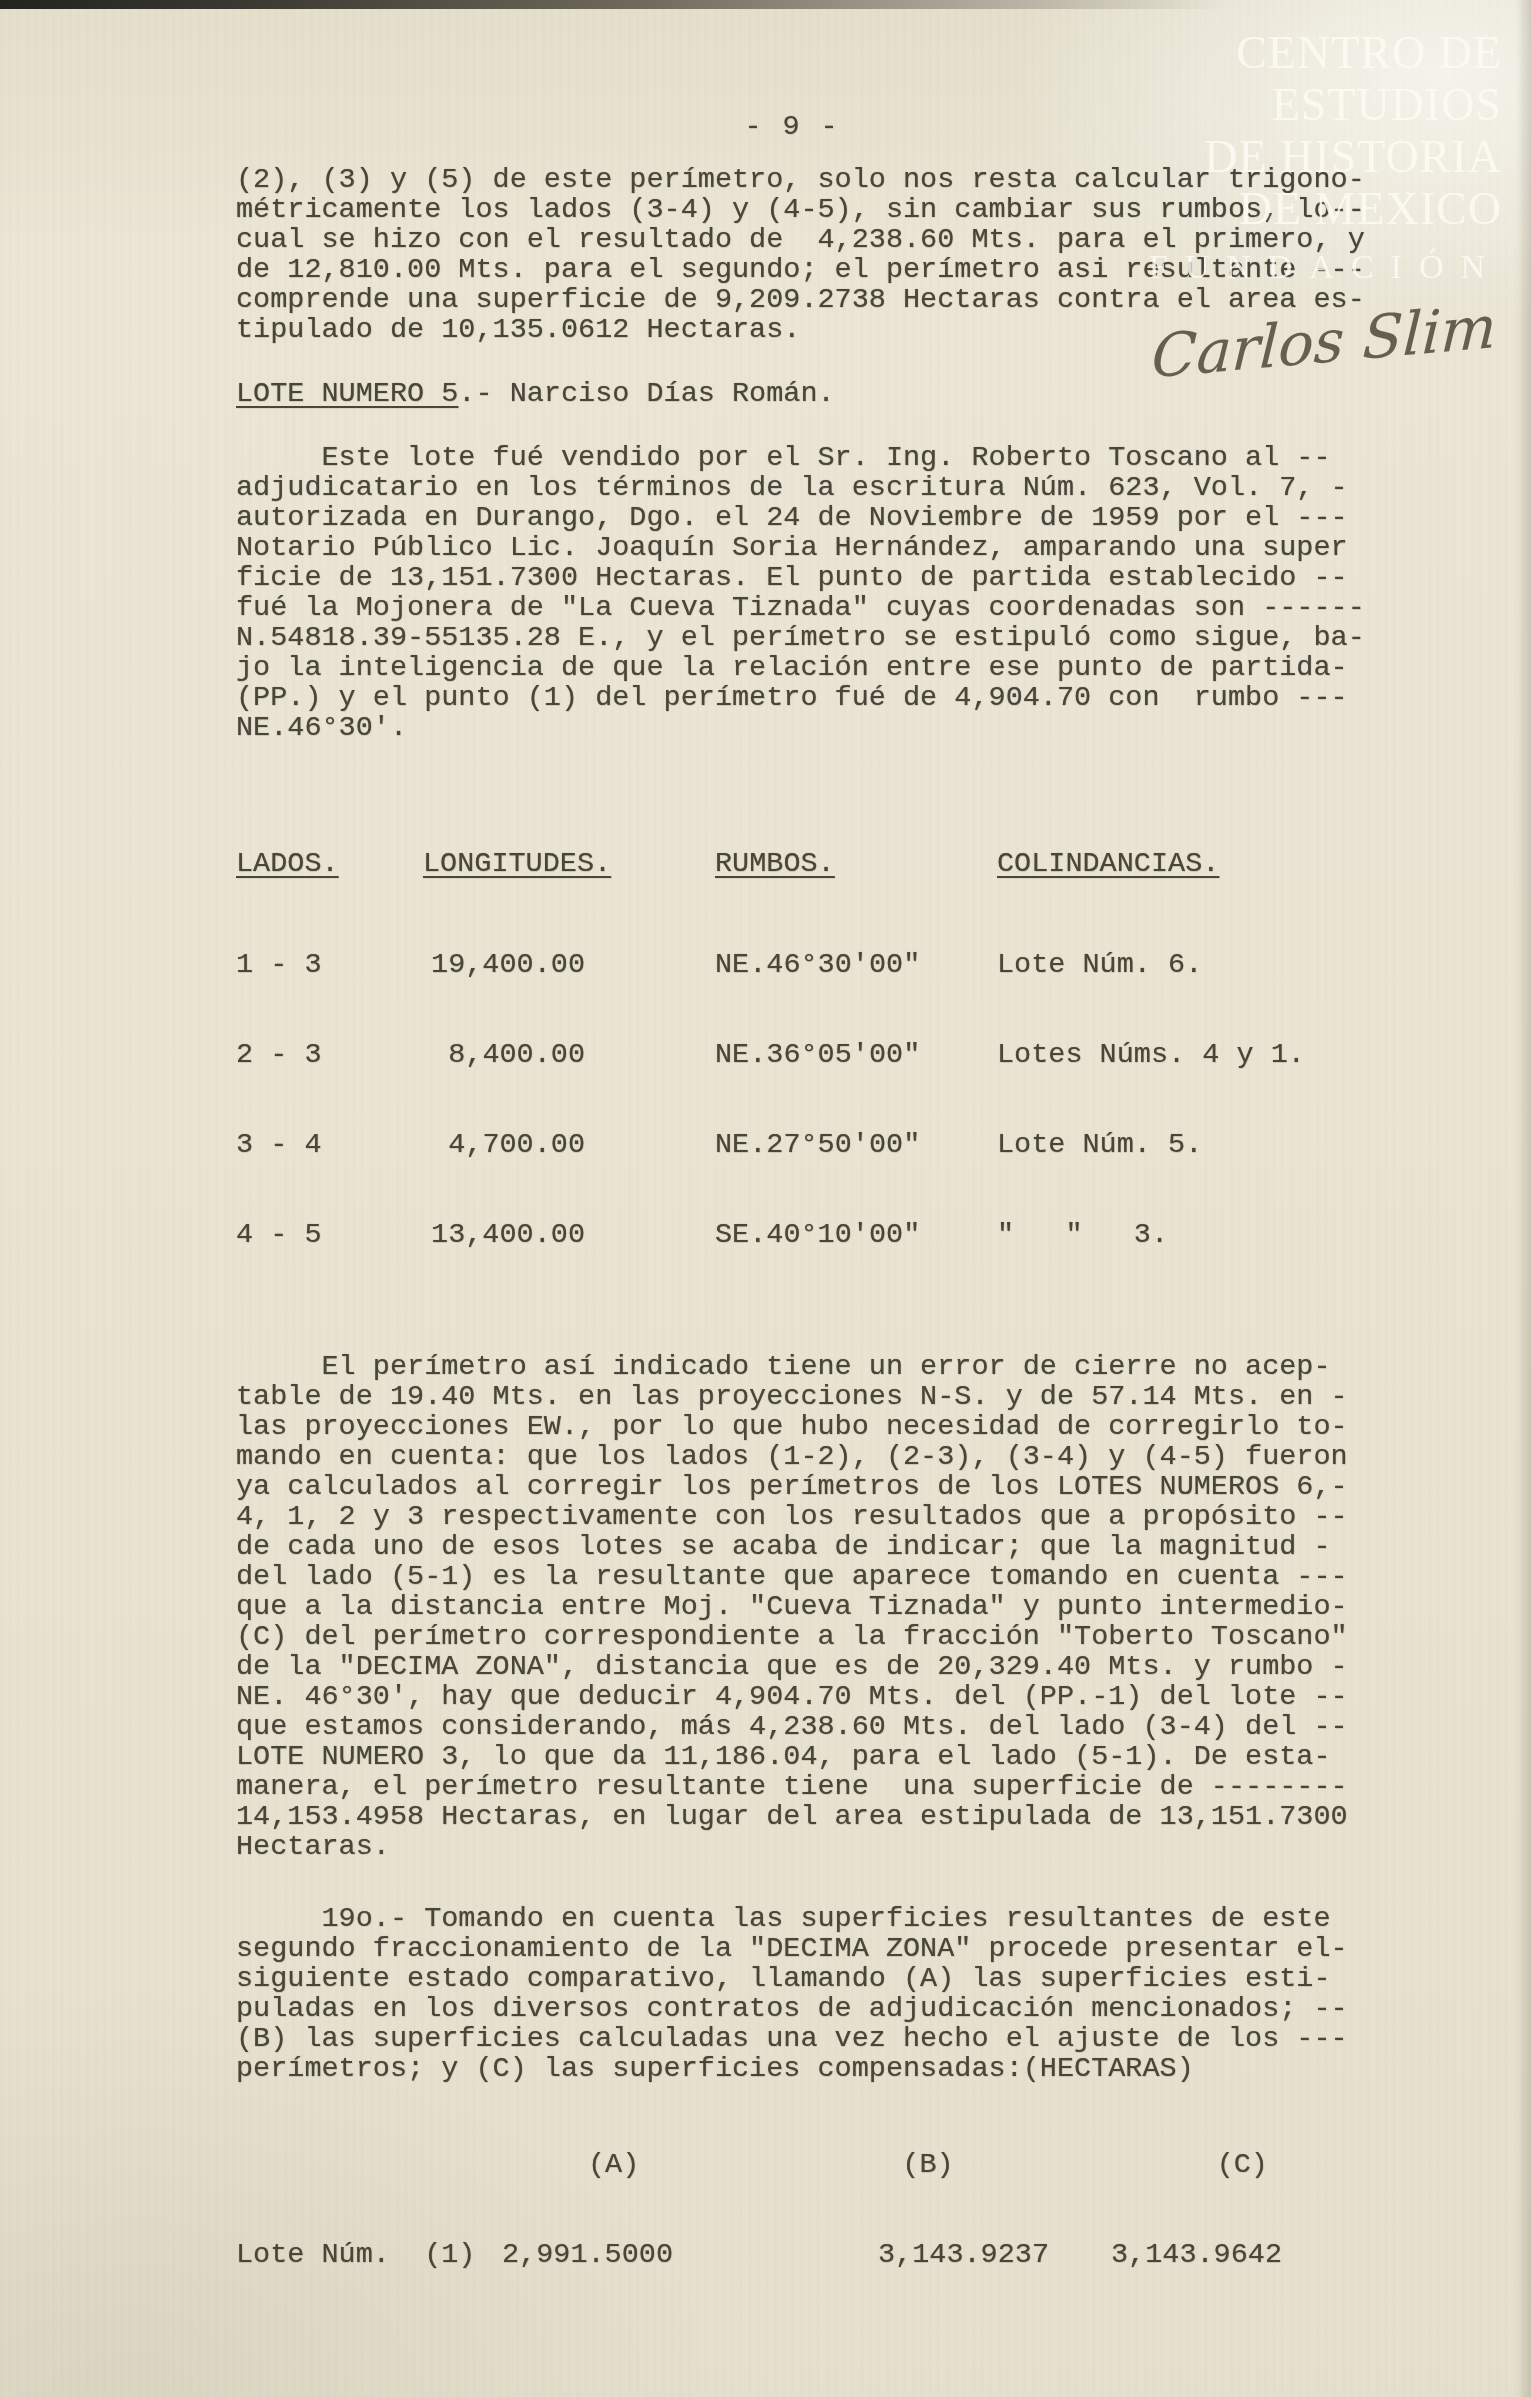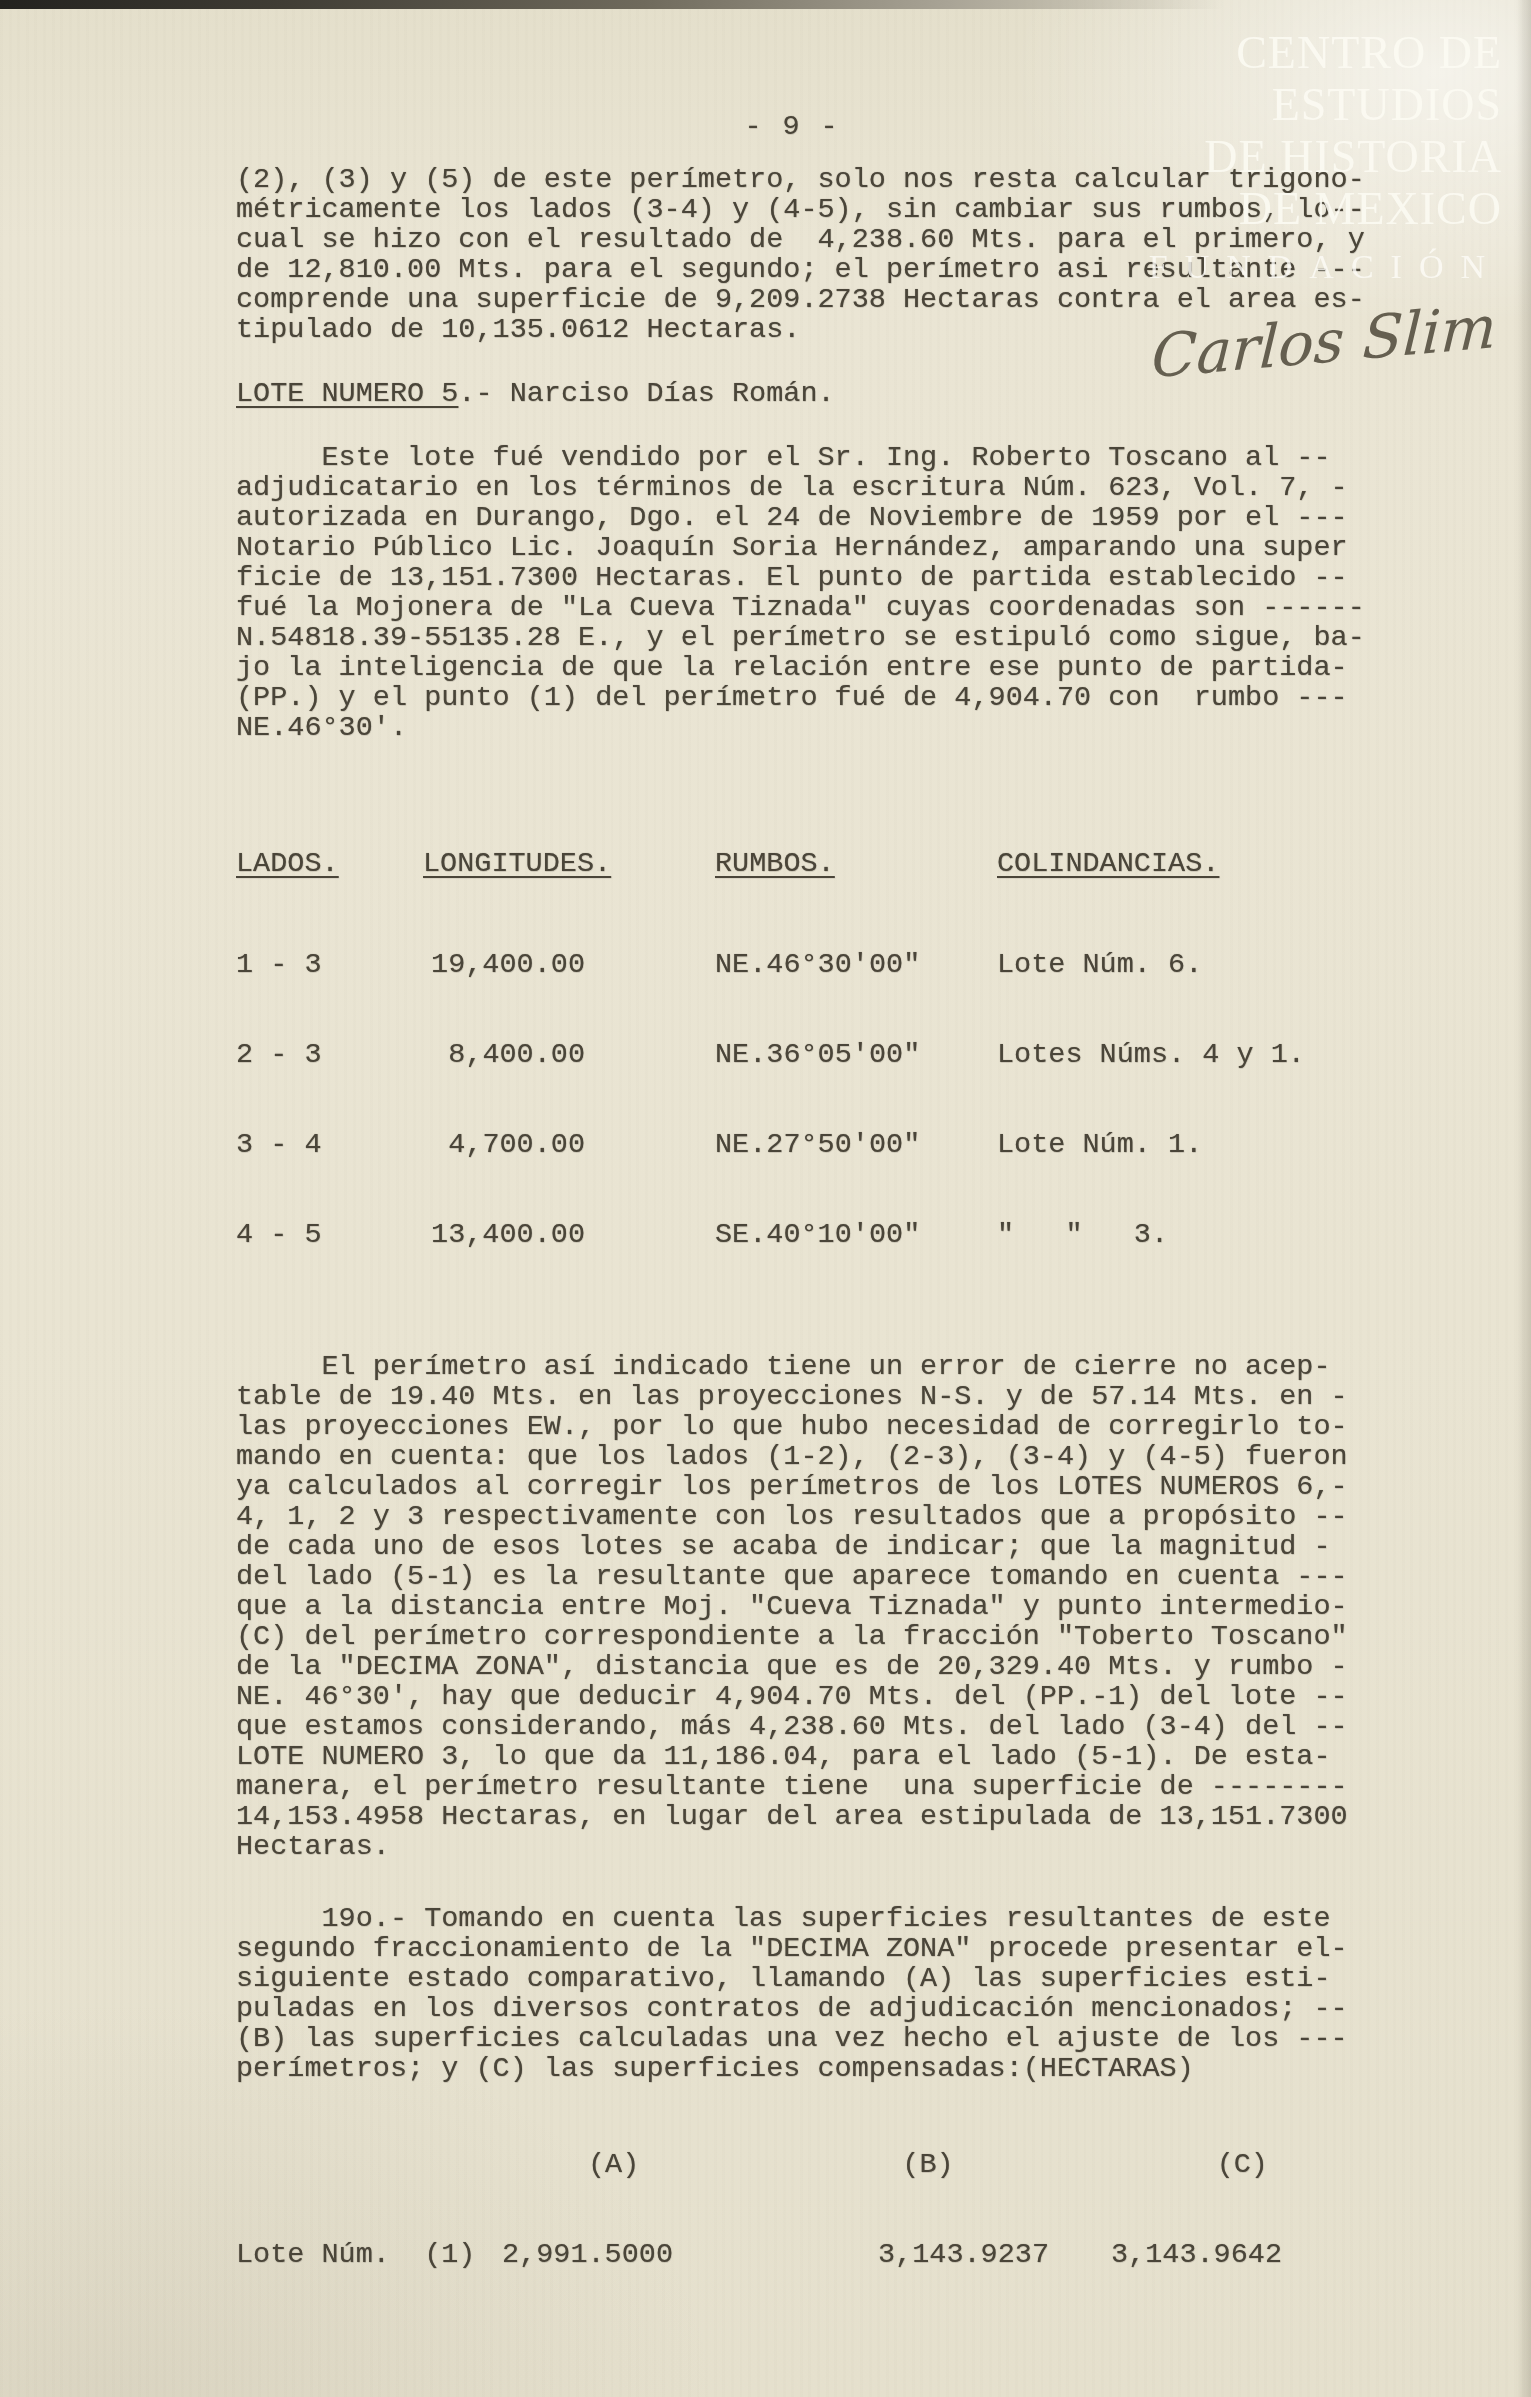--- a/index.html
+++ b/index.html
@@ -127,21 +127,21 @@
     <div class="st-row">
       <span class="st-c1">2 - 3</span>
       <span class="st-c2">8,400.00</span>
       <span class="st-c3">NE.36°05'00"</span>
       <span class="st-c4">Lotes Núms. 4 y 1.</span>
     </div>
     <div class="st-row">
       <span class="st-c1">3 - 4</span>
       <span class="st-c2">4,700.00</span>
       <span class="st-c3">NE.27°50'00"</span>
-      <span class="st-c4">Lote Núm. 1.</span>
+      <span class="st-c4">Lote Núm. 5.</span>
     </div>
     <div class="st-row">
       <span class="st-c1">4 - 5</span>
       <span class="st-c2">13,400.00</span>
       <span class="st-c3">SE.40°10'00"</span>
       <span class="st-c4">"   "   3.</span>
     </div>
   </div>
 
   <p class="para mb44">     El perímetro así indicado tiene un error de cierre no acep-

